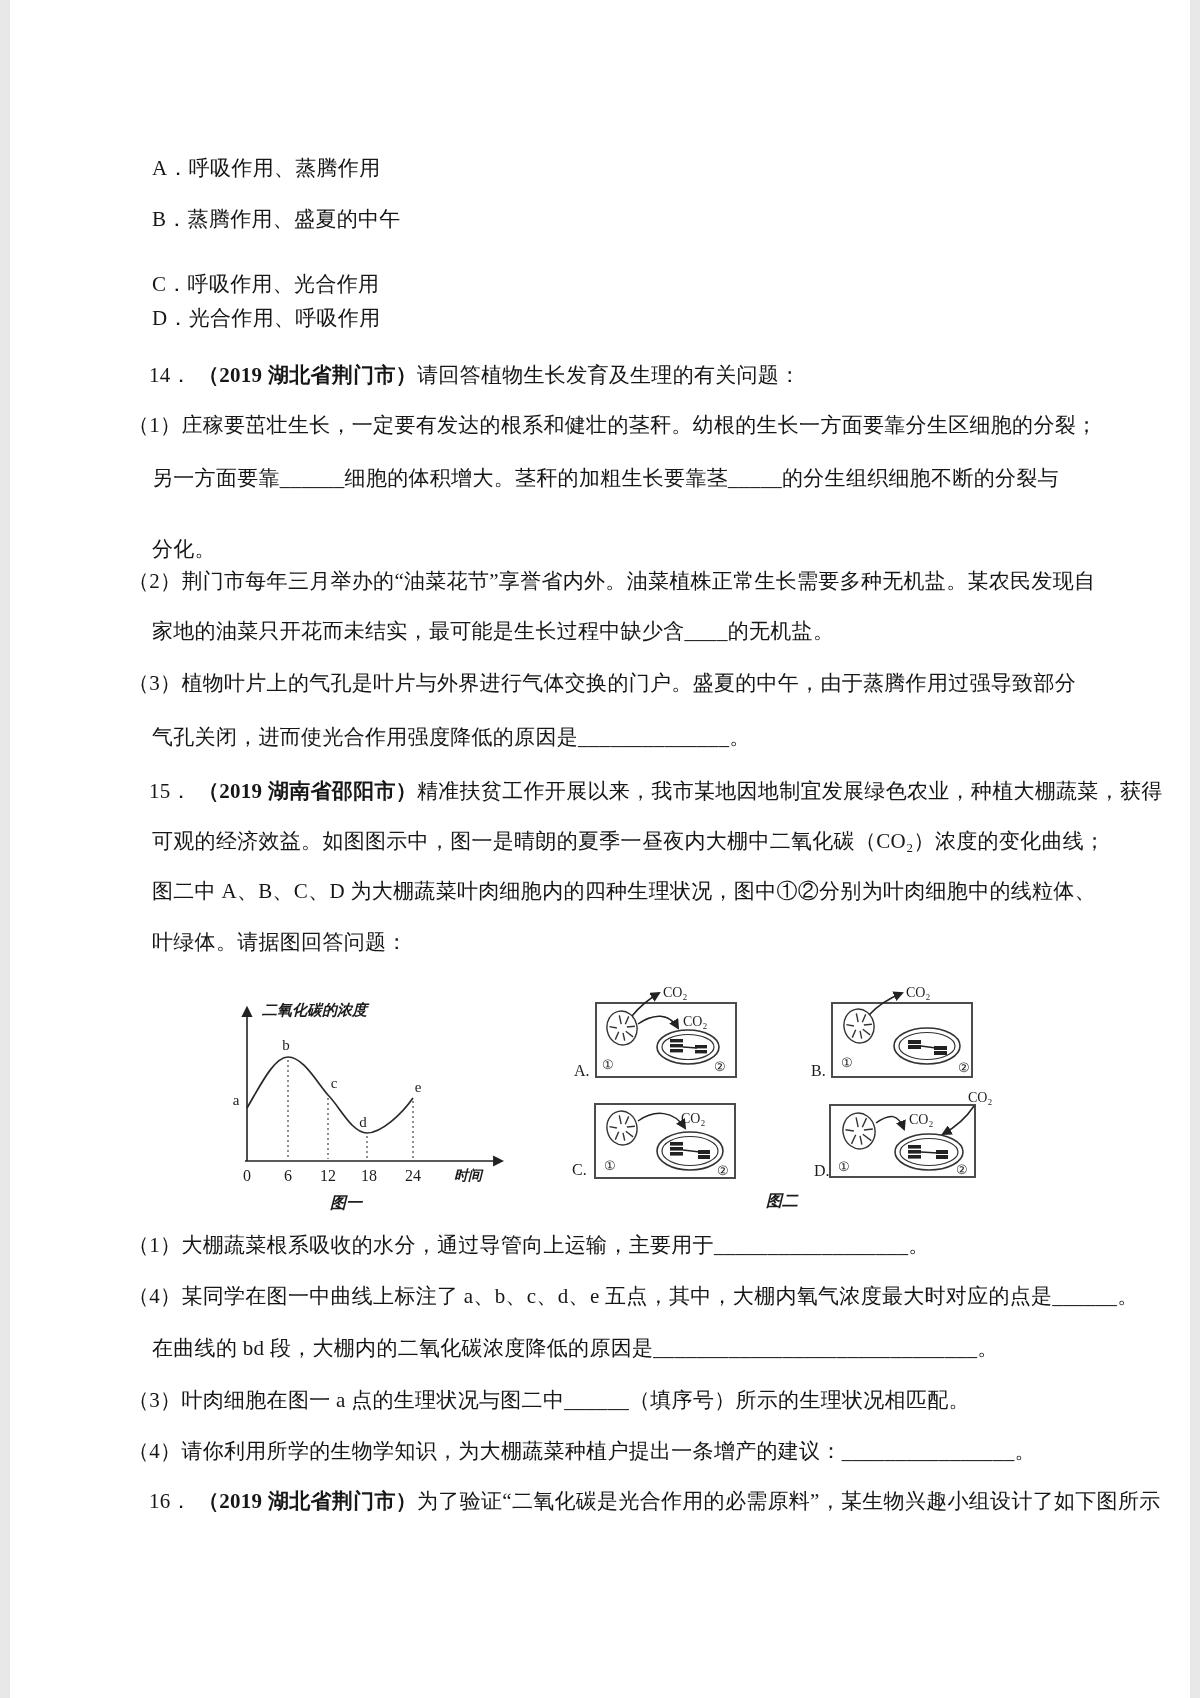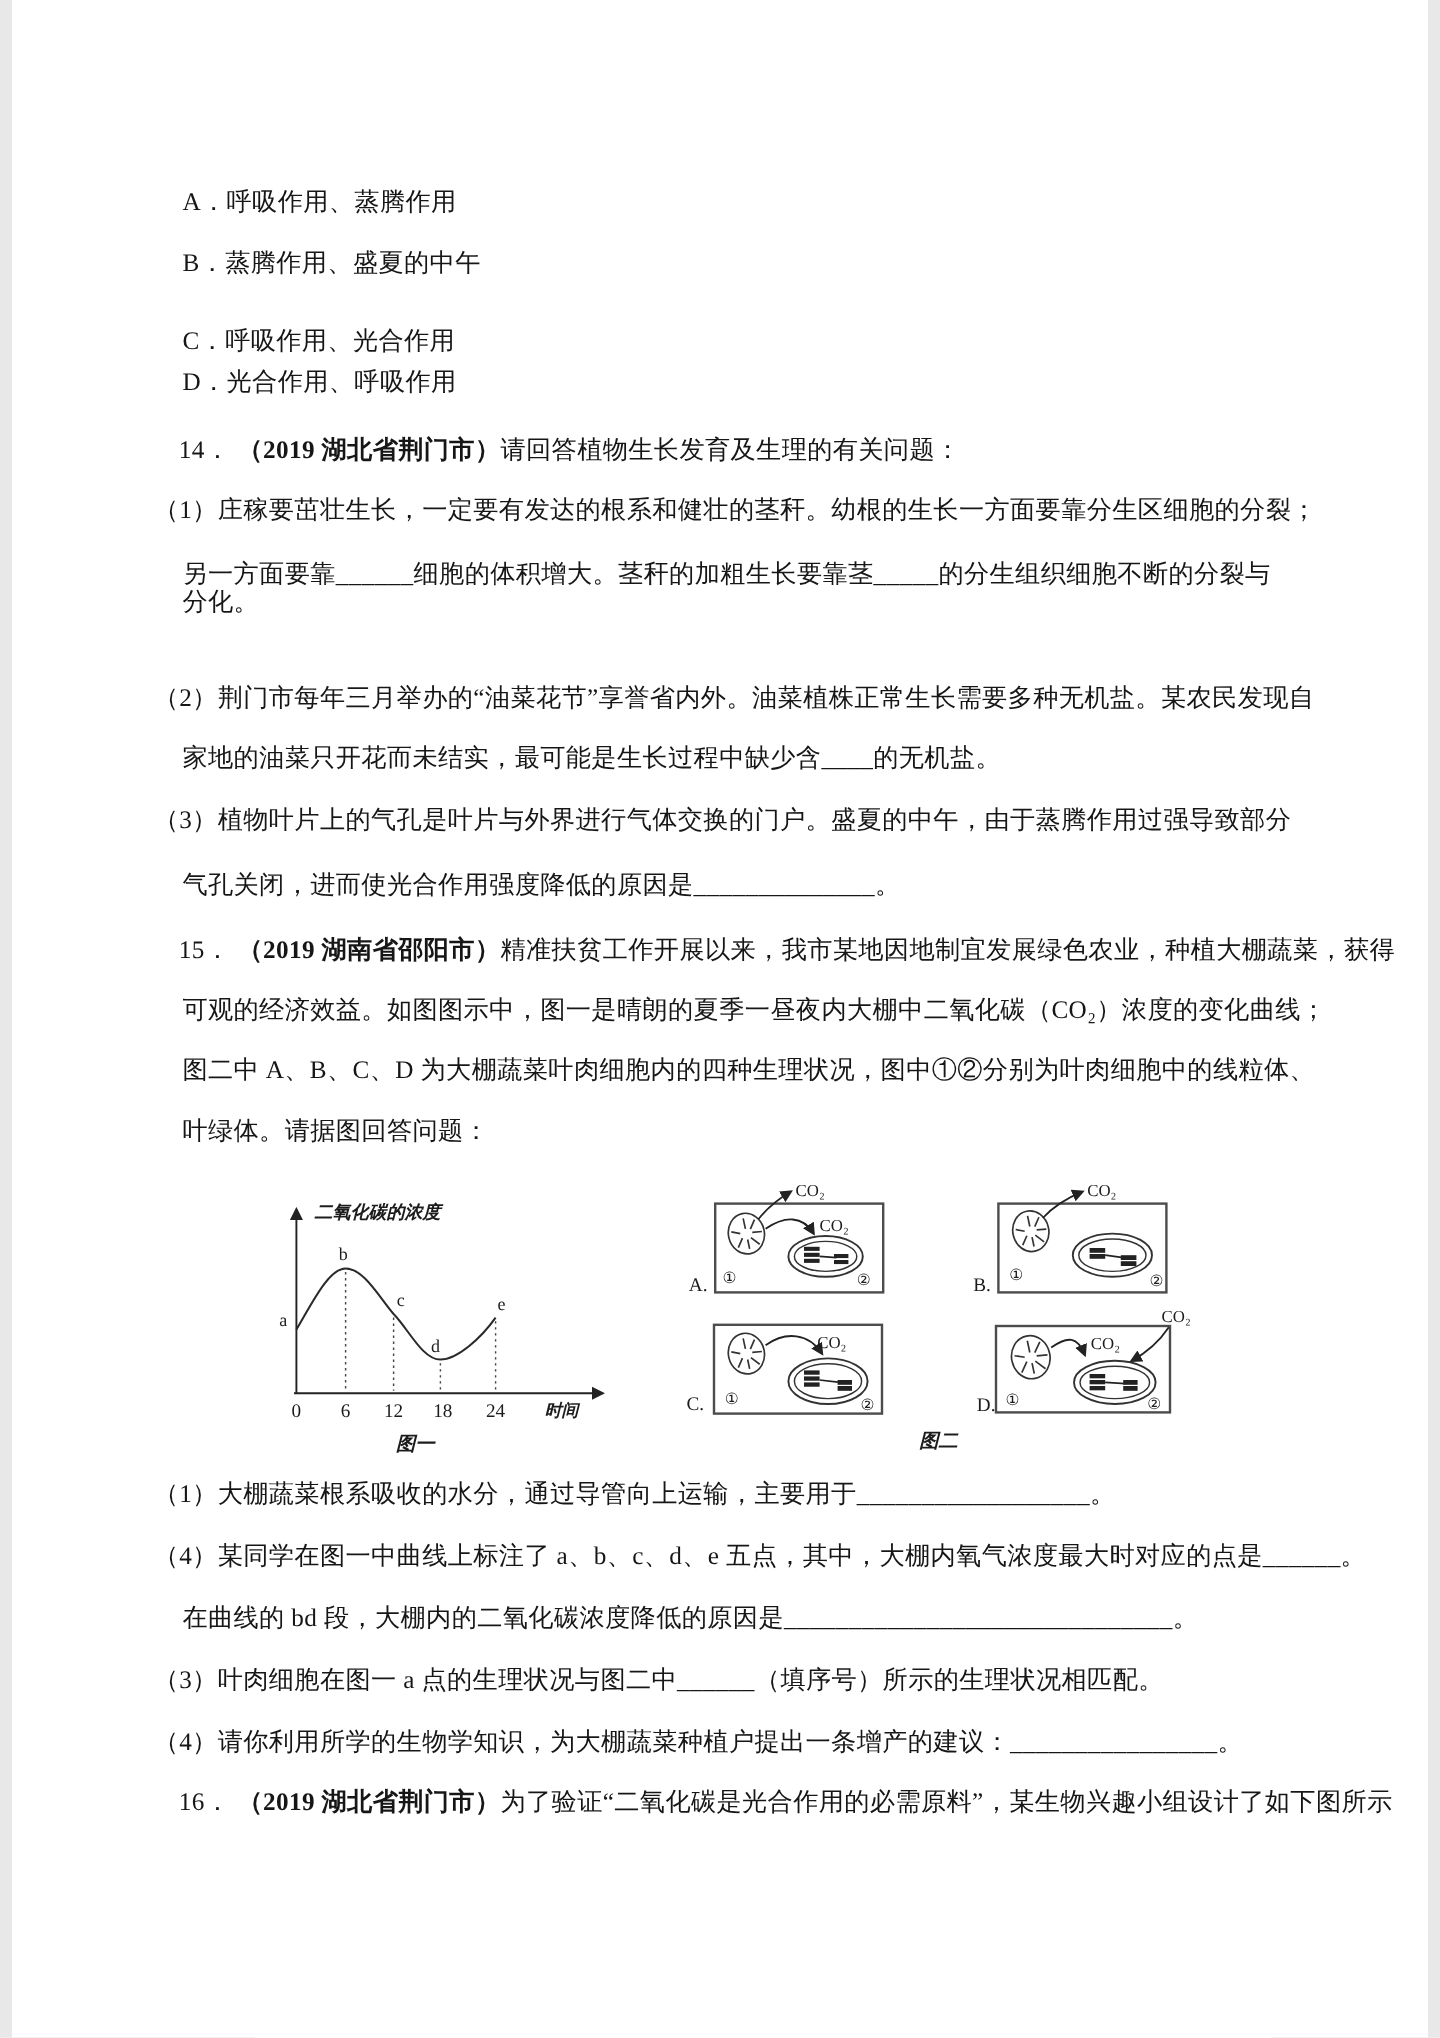--- a/index.html
+++ b/index.html
@@ -37,21 +37,21 @@
   <div class="line x-opt" style="top:155px">A．呼吸作用、蒸腾作用</div>
   <div class="line x-opt" style="top:206px">B．蒸腾作用、盛夏的中午</div>
   <div class="line x-opt" style="top:271px">C．呼吸作用、光合作用</div>
   <div class="line x-opt" style="top:305px">D．光合作用、呼吸作用</div>
 
   <div class="line x-qnum" style="top:362px">
     <span class="qn">14．</span><span class="b">（2019 湖北省荆门市）</span><span>请回答植物生长发育及生理的有关问题：</span>
   </div>
   <div class="line x-sub" style="top:412px">（1）庄稼要茁壮生长，一定要有发达的根系和健壮的茎秆。幼根的生长一方面要靠分生区细胞的分裂；</div>
   <div class="line x-cont" style="top:465px">另一方面要靠______细胞的体积增大。茎秆的加粗生长要靠茎_____的分生组织细胞不断的分裂与</div>
-  <div class="line x-cont" style="top:488px">分化。</div>
+  <div class="line x-cont" style="top:536px">分化。</div>
   <div class="line x-sub" style="top:568px">（2）荆门市每年三月举办的“油菜花节”享誉省内外。油菜植株正常生长需要多种无机盐。某农民发现自</div>
   <div class="line x-cont" style="top:618px">家地的油菜只开花而未结实，最可能是生长过程中缺少含____的无机盐。</div>
   <div class="line x-sub" style="top:670px">（3）植物叶片上的气孔是叶片与外界进行气体交换的门户。盛夏的中午，由于蒸腾作用过强导致部分</div>
   <div class="line x-cont" style="top:724px">气孔关闭，进而使光合作用强度降低的原因是______________。</div>
 
   <div class="line x-qnum" style="top:778px">
     <span class="qn">15．</span><span class="b">（2019 湖南省邵阳市）</span><span>精准扶贫工作开展以来，我市某地因地制宜发展绿色农业，种植大棚蔬菜，获得</span>
   </div>
   <div class="line x-cont" style="top:878px">图二中 A、B、C、D 为大棚蔬菜叶肉细胞内的四种生理状况，图中①②分别为叶肉细胞中的线粒体、</div>
   <div class="line x-cont" style="top:828px">可观的经济效益。如图图示中，图一是晴朗的夏季一昼夜内大棚中二氧化碳（CO₂）浓度的变化曲线；</div>

